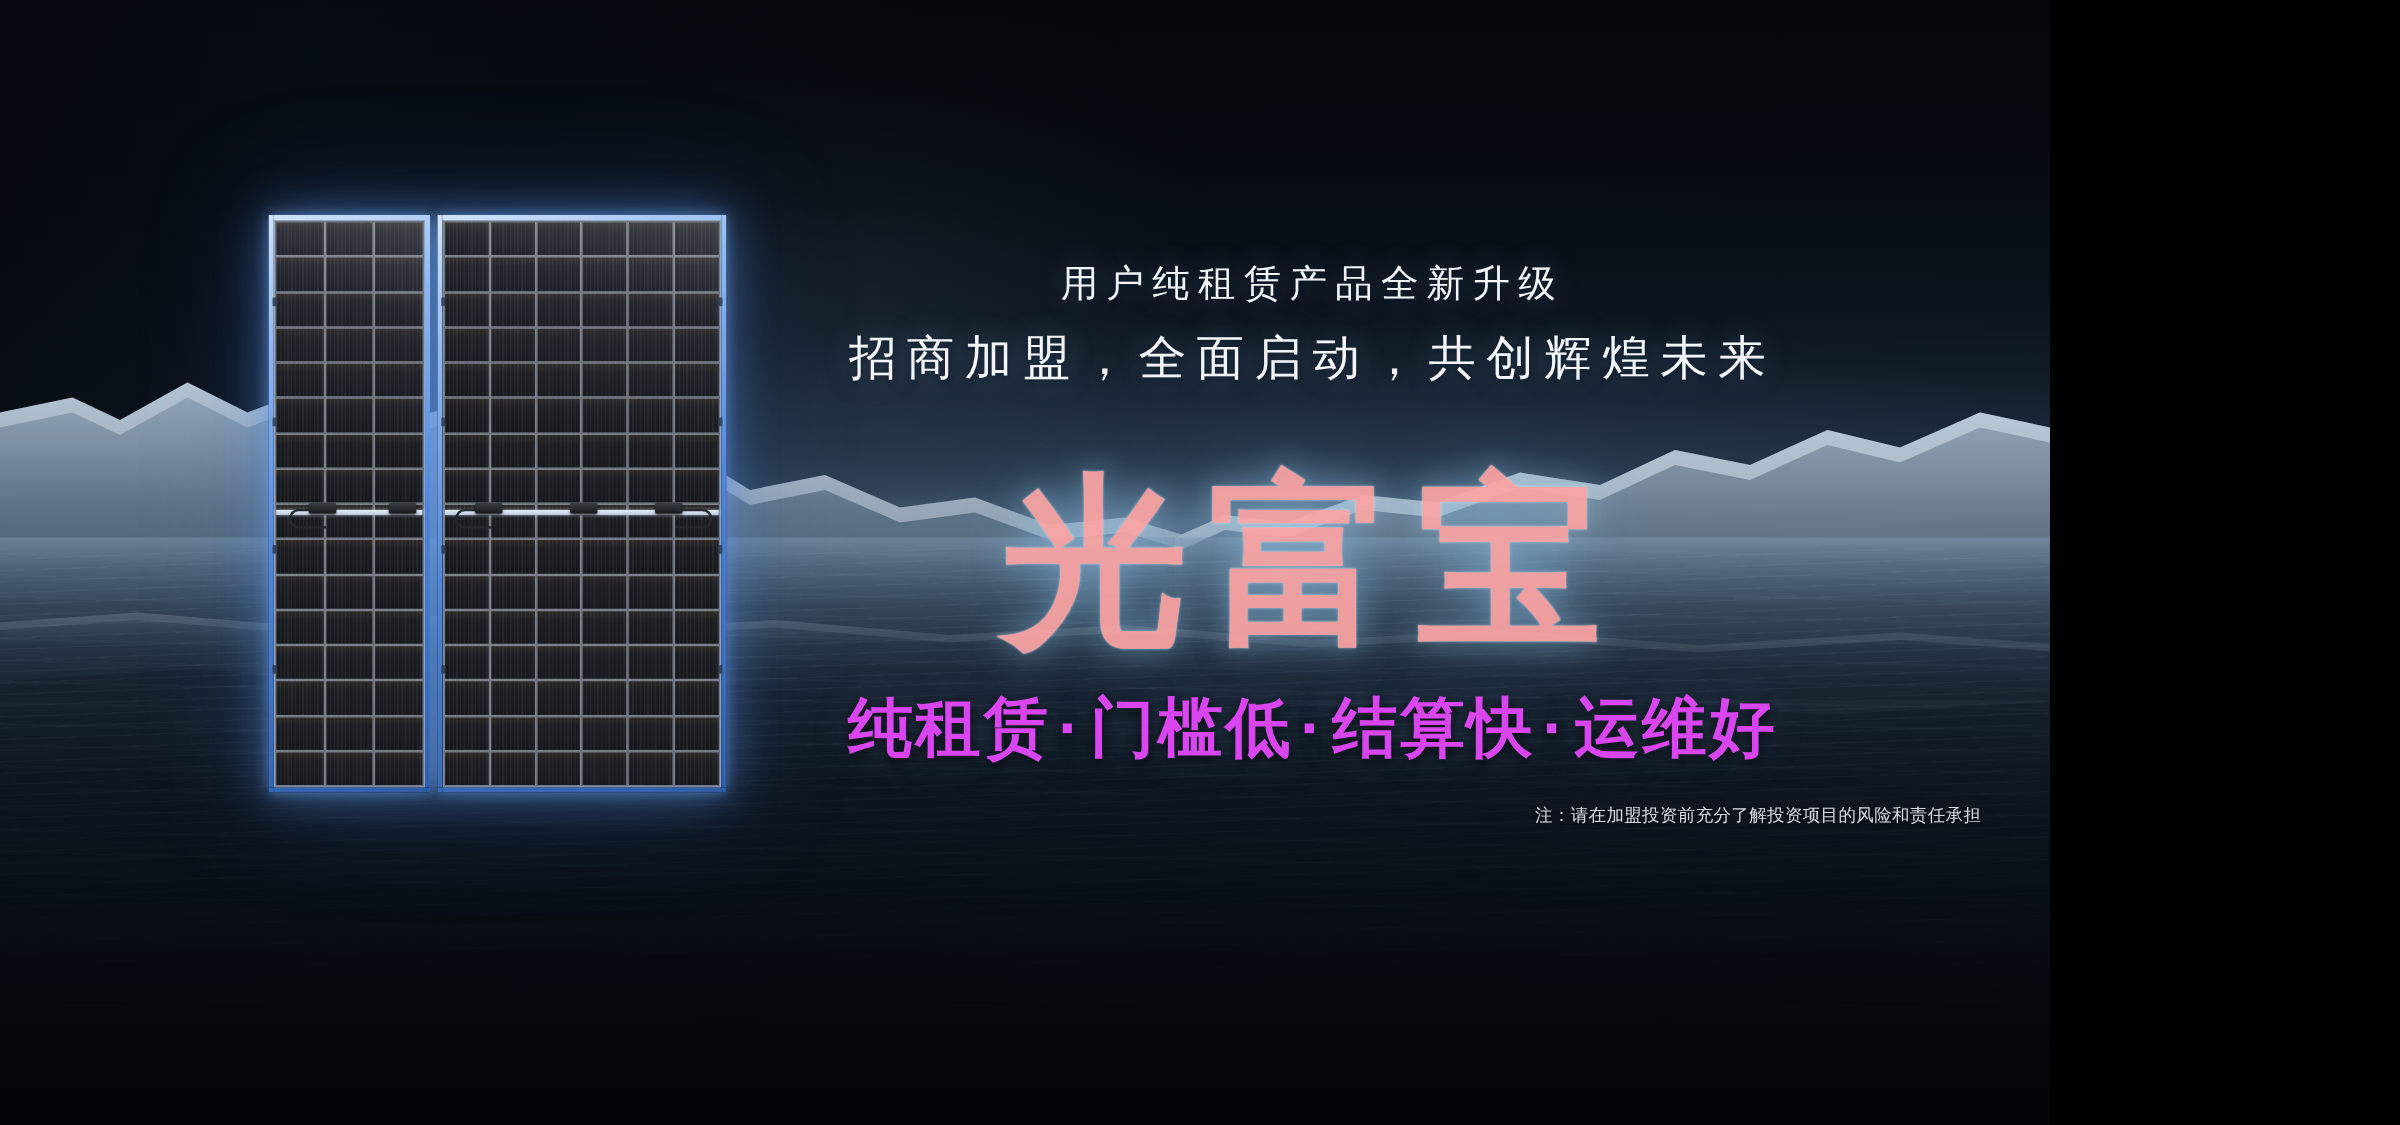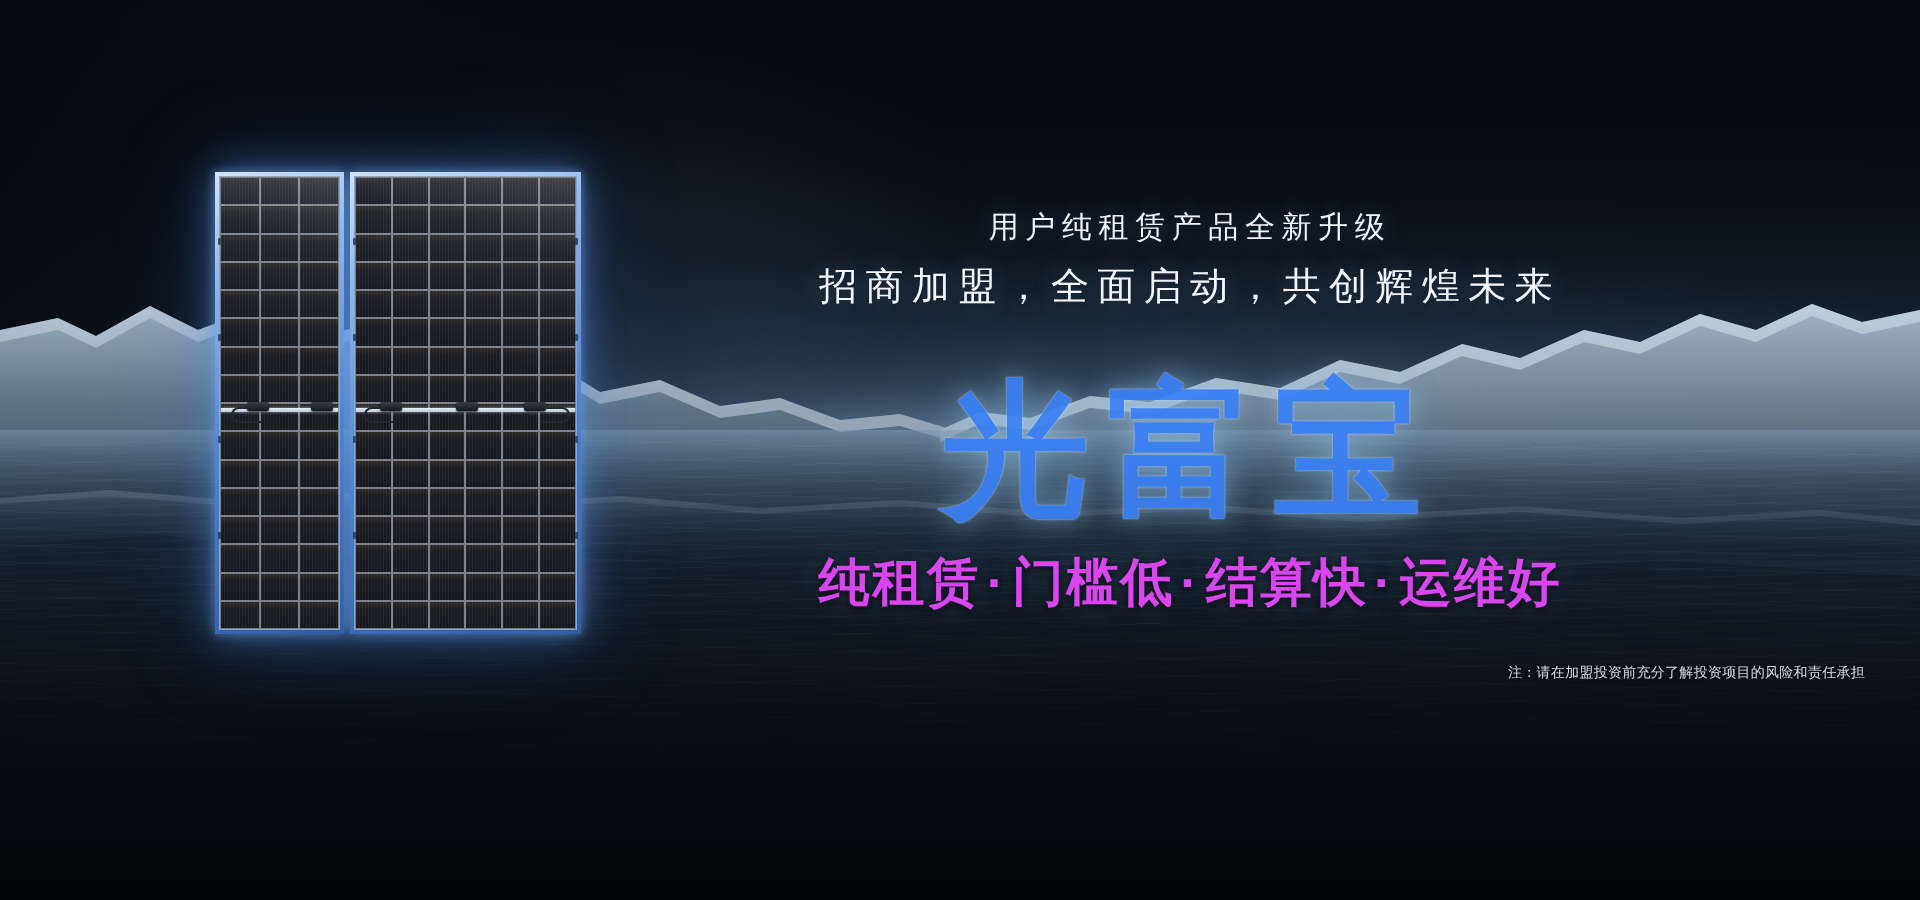--- a/index.html
+++ b/index.html
@@ -5,21 +5,21 @@
   * { margin:0; padding:0; box-sizing:border-box; }
   html,body{ background:#000; }
   body{
     font-family:"Liberation Sans","DejaVu Sans",sans-serif;
     width:1920px; height:900px; overflow:hidden;
   }
 
   
   #stage{
     position:relative;
-    width:1920px; height:900px;
+    width:1640px; height:900px;
     overflow:hidden;
     background:#05090e;
   }
 
   
   .sky{
     position:absolute; inset:0;
     background:
       radial-gradient(120% 70% at 62% 62%, rgba(176,200,222,0.55) 0%, rgba(120,150,180,0.22) 26%, rgba(40,62,86,0.06) 50%, rgba(0,0,0,0) 70%),
       linear-gradient(180deg,
@@ -214,21 +214,21 @@
   .sub1{ left:50%; transform:translateX(-50%); margin-left:230px; top:207px; font-size:30px; }
   .sub2{ left:50%; transform:translateX(-50%); margin-left:230px; top:261px; font-size:38px; }
 
   #brand-title{
     position:absolute;
     left:50%; transform:translateX(-50%); margin-left:230px;
     top:352px;
     font-size:148px;
     font-weight:700;
     letter-spacing:.12em;
-    color:#3b82f6;
+    color:#fca5a5;
     white-space:nowrap;
     text-shadow:
       0 0 2px rgba(214,234,250,.9),
       0 0 26px rgba(150,198,236,.55),
       0 0 64px rgba(110,170,220,.40);
     opacity:.93;
   }
 
   #tagline{
     position:absolute;
@@ -238,21 +238,21 @@
     font-weight:700;
     letter-spacing:.04em;
     color:#d946ef;
     white-space:nowrap;
     text-shadow:0 2px 10px rgba(0,0,0,.85), 0 0 30px rgba(120,170,220,.28);
   }
   #tagline .dot{ padding:0 6px; font-weight:700; }
 
   #footnote{
     position:absolute;
-    right:55px; top:664px;
+    right:55px; top:644px;
     font-size:14px;
     letter-spacing:.02em;
     color:#e4ebf3;
     white-space:nowrap;
     text-shadow:0 1px 4px rgba(0,0,0,.9);
     opacity:.92;
   }
 </style>
 </head>
 <body>

